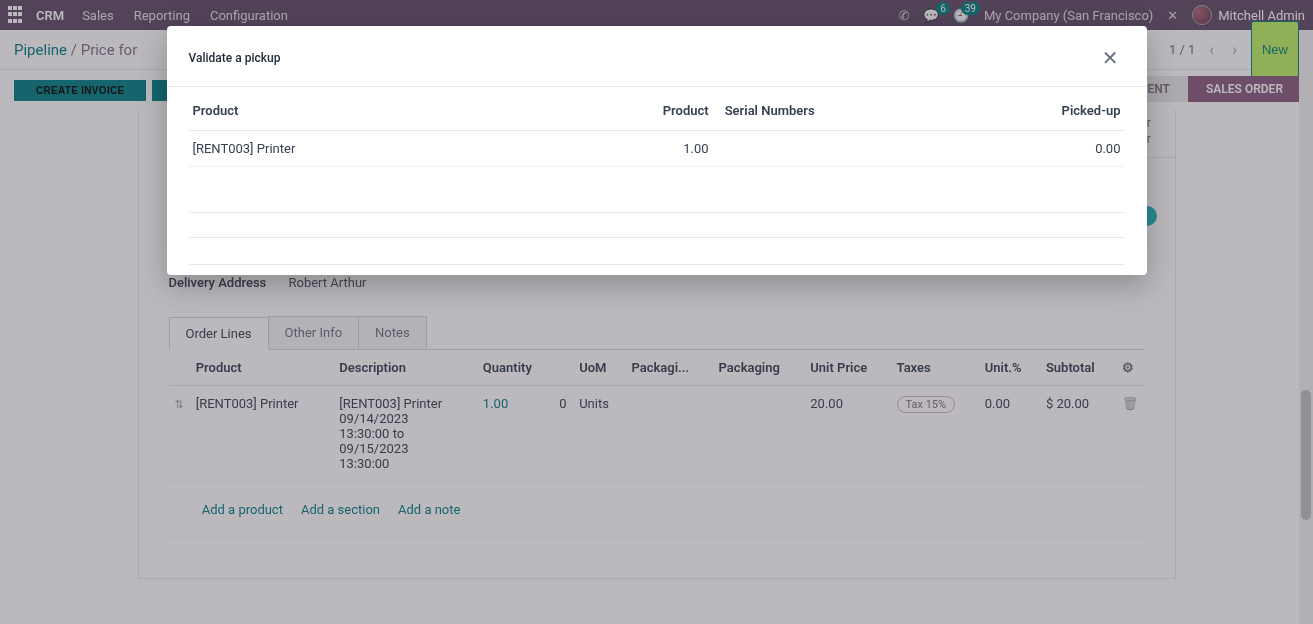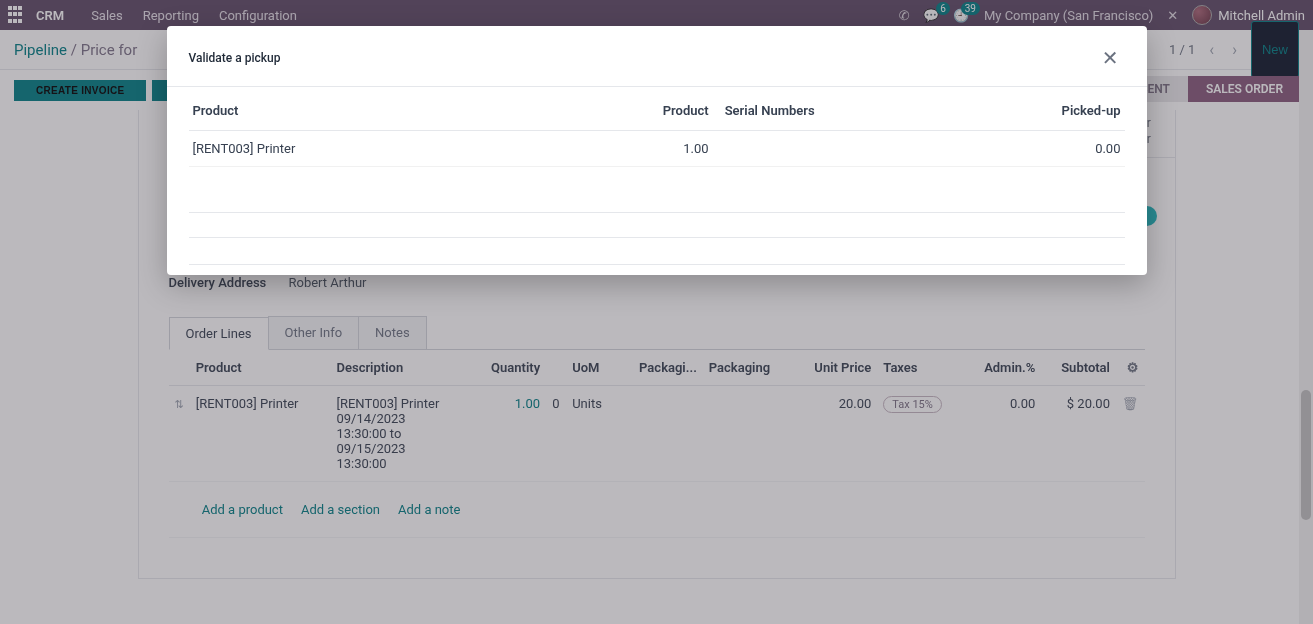--- a/index.html
+++ b/index.html
@@ -3,39 +3,39 @@
 <meta charset="utf-8">
 <style>
   * { box-sizing: border-box; margin: 0; padding: 0; }
   html, body { width: 1313px; height: 624px; font-family: -apple-system, BlinkMacSystemFont, "Segoe UI", Roboto, sans-serif; font-size: 13px; color: #374151; overflow: hidden; background:#fff; }
   .root { position: relative; width: 1313px; height: 624px; }
   
   
   .topbar { height: 30px; background: #5f4a66; color: #fff; display: flex; align-items: center; padding: 0 8px; font-size: 13px; }
   .topbar .apps { width: 18px; height: 18px; display:flex; flex-wrap:wrap; gap:1px; margin-right:10px; }
   .topbar .apps span { width:4px; height:4px; background:#fff; }
-  .topbar .brand { font-weight: 600; margin-right: 27px; }
+  .topbar .brand { font-weight: 600; margin-right: 18px; }
   .topbar .menu { display:flex; gap:20px; }
   .topbar .menu div { cursor:pointer; color:#e5e0e8; }
   .topbar .spacer { flex:1; }
   .topbar .right { display:flex; align-items:center; gap:14px; }
   .topbar .badge { position:relative; }
   .topbar .badge .count { position:absolute; top:-6px; right:-10px; background:#017e84; color:#fff; border-radius:8px; font-size:10px; padding:0 4px; line-height:13px;}
   .topbar .company { color:#e5e0e8; }
   .topbar .user { display:flex; align-items:center; gap:6px; }
   .topbar .avatar { width:20px; height:20px; border-radius:50%; background:radial-gradient(circle at 30% 30%, #a67, #634); border:1px solid #aaa; }
   
   
   .controlbar { height: 40px; display:flex; align-items:center; padding:0 14px; border-bottom:1px solid #e5e7eb; }
   .controlbar .crumbs { font-size:15px; color:#7c7287; }
   .controlbar .crumbs a { color:#017e84; text-decoration:none; }
   .controlbar .spacer { flex:1; }
   .controlbar .pager { color:#6b7280; display:flex; align-items:center; gap:10px; }
   .controlbar .chev { color:#9ca3af; font-size:16px; padding:2px 4px; }
-  .controlbar .newbtn { border:1px solid #017e84; color:#017e84; background:#0f172a; padding:20px 10px; font-size:13px; border-radius:3px; margin-left:10px; }
+  .controlbar .newbtn { border:1px solid #017e84; color:#017e84; background:#bef264; padding:20px 10px; font-size:13px; border-radius:3px; margin-left:10px; }
   
   
   .ribbon { height:40px; display:flex; align-items:center; padding:0 14px; position:relative; }
   .ribbon .btns { display:flex; gap:6px; }
   .ribbon .btn { background:#017e84; color:#000000; border:none; padding:5px 22px; font-weight:600; font-size:10px; letter-spacing:.3px; }
   .ribbon .statusflow { position:absolute; right:12px; top:6px; display:flex; }
   .ribbon .chevstage { background:#e8e6ea; color:#7a6f82; padding:6px 18px; font-size:12px; font-weight:600; position:relative; }
   .ribbon .chevstage.last { background:#875a7b; color:#fff; }
   
   
@@ -49,21 +49,21 @@
   .fields .val { color:#4b5563; }
   
   
   .tabs { margin-top:26px; display:flex; border-bottom:1px solid #d1d5db; }
   .tabs .tab { padding:8px 16px; border:1px solid #d1d5db; border-bottom:none; background:#f3f4f6; color:#6b7280; font-size:13px; margin-right:-1px; }
   .tabs .tab.active { background:#fff; color:#374151; position:relative; top:1px; border-bottom:1px solid #fff; }
   
   
   table.ol { width:100%; border-collapse:collapse; font-size:13px; }
   table.ol th { text-align:left; padding:10px 6px; color:#374151; font-weight:600; border-bottom:1px solid #e5e7eb; }
-  table.ol th.r, table.ol td.r { text-align:right; }
+  table.ol th.r, table.ol td.r { }
   table.ol td { padding:10px 6px; vertical-align:top; border-bottom:1px solid #f3f4f6; }
   .qtylink { color:#017e84; }
   .taxpill { border:1px solid #c4b5c0; border-radius:12px; padding:1px 8px; font-size:11px; color:#7a6f82; }
   .handle { color:#9ca3af; font-size:11px; }
   .trash { color:#9ca3af; }
   .addlinks { padding:10px 6px; display:flex; gap:18px; }
   .addlinks span { color:#017e84; cursor:pointer; }
   .cog { color:#6b7280; }
   
   
@@ -182,21 +182,21 @@
         <th style="width:18px;"></th>
         <th>Product</th>
         <th>Description</th>
         <th class="r">Quantity</th>
         <th style="width:20px;"></th>
         <th>UoM</th>
         <th class="r">Packagi...</th>
         <th>Packaging</th>
         <th class="r">Unit Price</th>
         <th>Taxes</th>
-        <th class="r">Admin.%</th>
+        <th class="r">Unit.%</th>
         <th class="r">Subtotal</th>
         <th style="width:22px;" class="r"><span class="cog">⚙</span></th>
       </tr>
     </thead>
     <tbody>
       <tr>
         <td><span class="handle">⇅</span></td>
         <td>[RENT003] Printer</td>
         <td style="white-space:pre-line;">[RENT003] Printer
 09/14/2023

